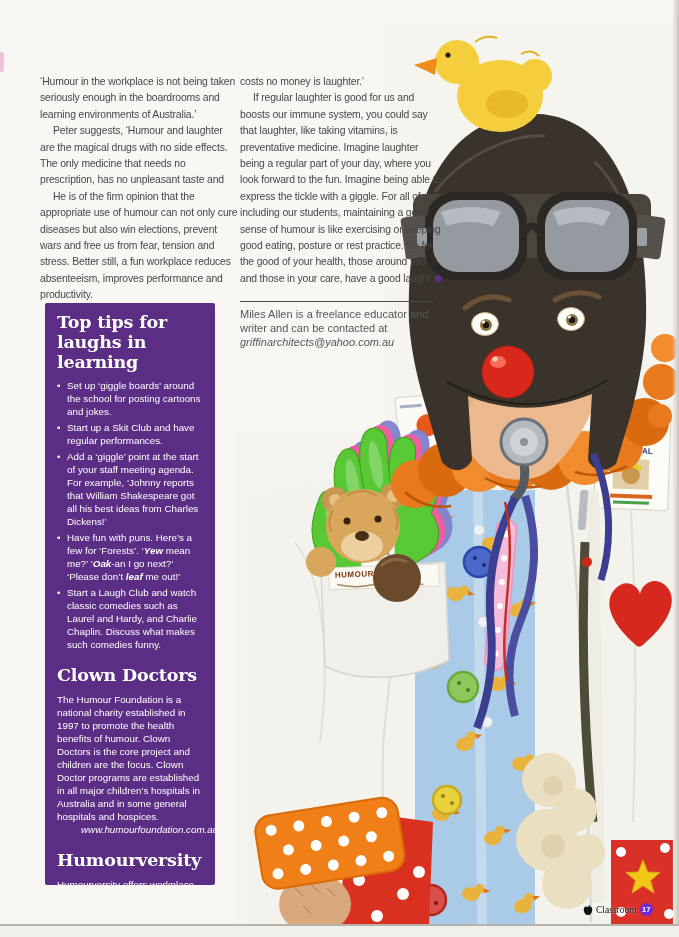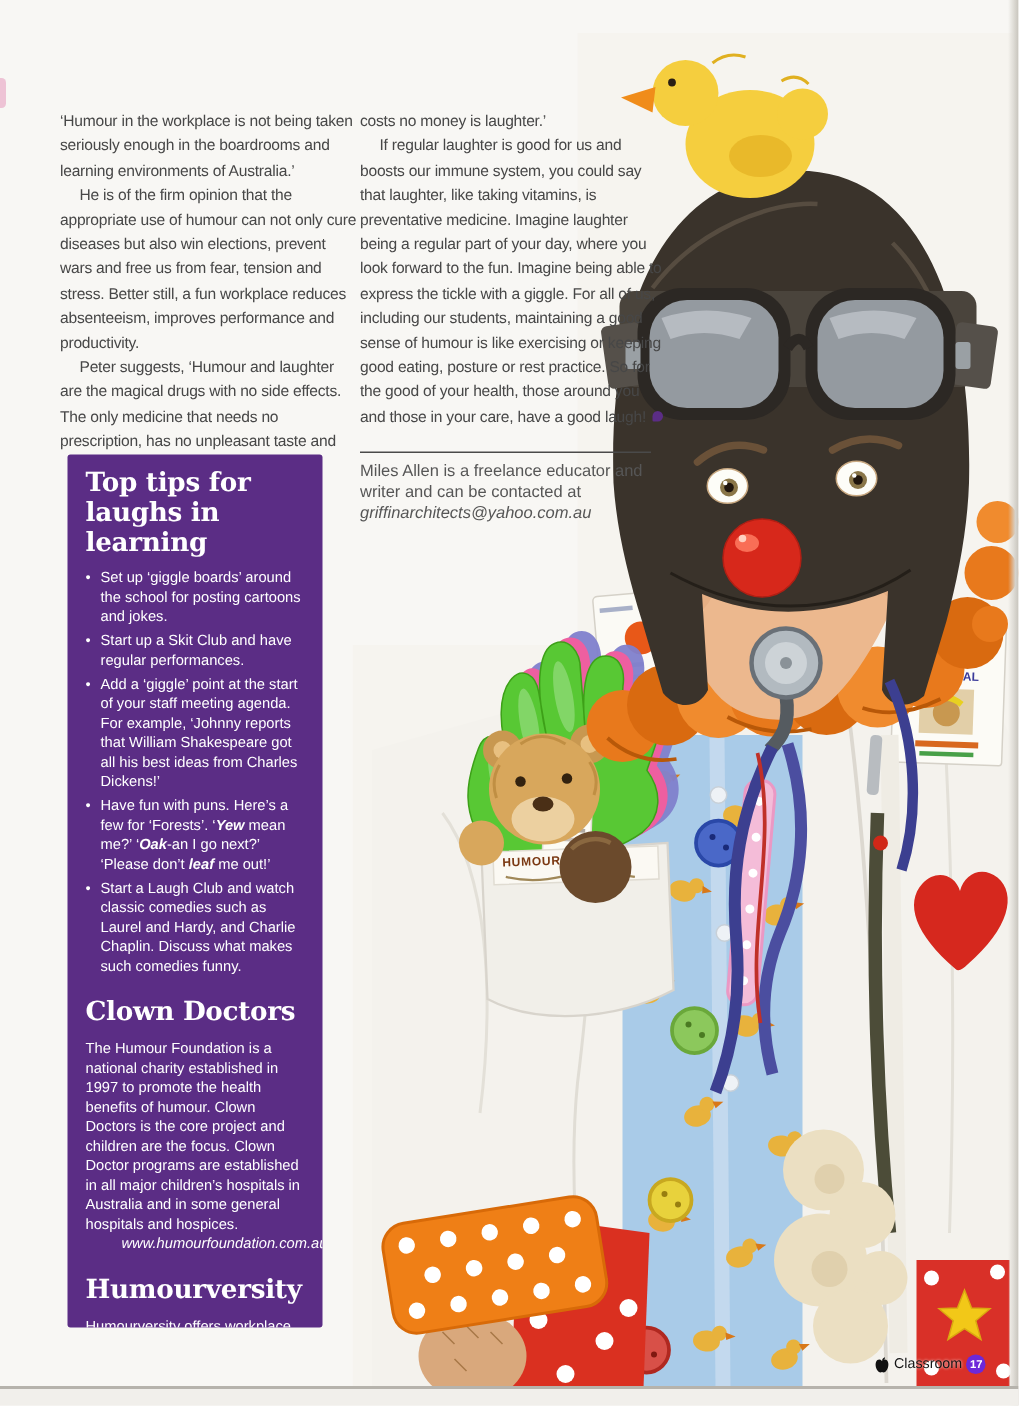--- a/index.html
+++ b/index.html
@@ -27,21 +27,21 @@
   ul.tips{list-style:none;margin:4px 0 0 0;padding:0;font-size:9.8px;line-height:13px;}
   ul.tips li{position:relative;padding-left:10px;margin-bottom:3px;}
   ul.tips li::before{content:"\2022";position:absolute;left:0;top:0;}
   .pun-word{font-style:italic;font-weight:bold;}
   .sb-url{font-style:italic;margin-left:24px;}
   .sb-section{margin-top:15px;}
   
   .photo-wrap{position:absolute;left:235px;top:22px;width:444px;height:905px;z-index:1;}
   
   .footer{position:absolute;left:583px;top:903px;z-index:5;display:flex;align-items:center;gap:3px;}
-  .footer .brand{font-size:9.5px;color:#141414;text-shadow:0 0 2px rgba(255,255,255,.95);}
+  .footer .brand{font-size:9.5px;color:#141414;text-shadow:0 0 2px rgba(255,255,255,.95);font-family:Liberation Serif, serif;}
   .footer .pagenum{width:13px;height:13px;background:#6d28d9;color:#fff;border-radius:50%;
     font-size:7.5px;font-weight:bold;display:flex;align-items:center;justify-content:center;}
   
   .edge-right{position:absolute;right:0;top:0;width:7px;height:100%;z-index:6;
     background:linear-gradient(to right,rgba(0,0,0,0),#d6d3cc 70%,#c7c4bd);}
   .edge-bottom{position:absolute;left:0;top:924px;width:100%;height:13px;z-index:6;
     background:#f1efeb;border-top:2px solid #b6b3ac;}
   .smudge-pink{position:absolute;left:0;top:52px;width:4px;height:20px;background:#e8a8c4;opacity:.65;z-index:6;border-radius:0 3px 3px 0;}
 </style>
 </head>
@@ -342,22 +342,22 @@
     <path d="M280,476 C258,520 252,560 256,606 C259,646 252,680 242,706" stroke="#3c3f90" stroke-width="8" fill="none"></path>
     <path d="M290,474 C305,520 300,565 285,600 C272,632 272,664 280,694" stroke="#4b4ea0" stroke-width="8" fill="none"></path>
     <path d="M358,432 C376,470 378,520 366,558" stroke="#3c3f90" stroke-width="7" fill="none"></path>
     <path d="M270,480 C284,540 262,600 272,660" stroke="#c03028" stroke-width="2.5" fill="none"></path>
   </g>
 </svg>
 </div>
 
 <div id="col1" class="col">
   <p>‘Humour in the workplace is not being taken seriously enough in the boardrooms and learning environments of Australia.’</p>
+  <p class="indent">Peter suggests, ‘Humour and laughter are the magical drugs with no side effects. The only medicine that needs no prescription, has no unpleasant taste and</p>
   <p class="indent">He is of the firm opinion that the appropriate use of humour can not only cure diseases but also win elections, prevent wars and free us from fear, tension and stress. Better still, a fun workplace reduces absenteeism, improves performance and productivity.</p>
-  <p class="indent">Peter suggests, ‘Humour and laughter are the magical drugs with no side effects. The only medicine that needs no prescription, has no unpleasant taste and</p>
 </div>
 
 <div id="col2" class="col">
   <p>costs no money is laughter.’</p>
   <p class="indent"><span>If regular laughter is good for us and boosts our immune system, you could say that laughter, like taking vitamins, is preventative medicine. Imagine laughter being a regular part of your day, where you look forward to the fun. Imagine being able to express the tickle with a giggle. For all of us, including our students, maintaining a good sense of humour is like exercising or keeping good eating, posture or rest practice. So for the good of your health, those around you and those in your care, have a good laugh!</span><span class="end-mark"></span></p>
 </div>
 
 <div class="author-note">
   <span>Miles Allen is a freelance educator and writer and can be contacted at </span><span class="email">griffinarchitects@yahoo.com.au</span>
 </div>

